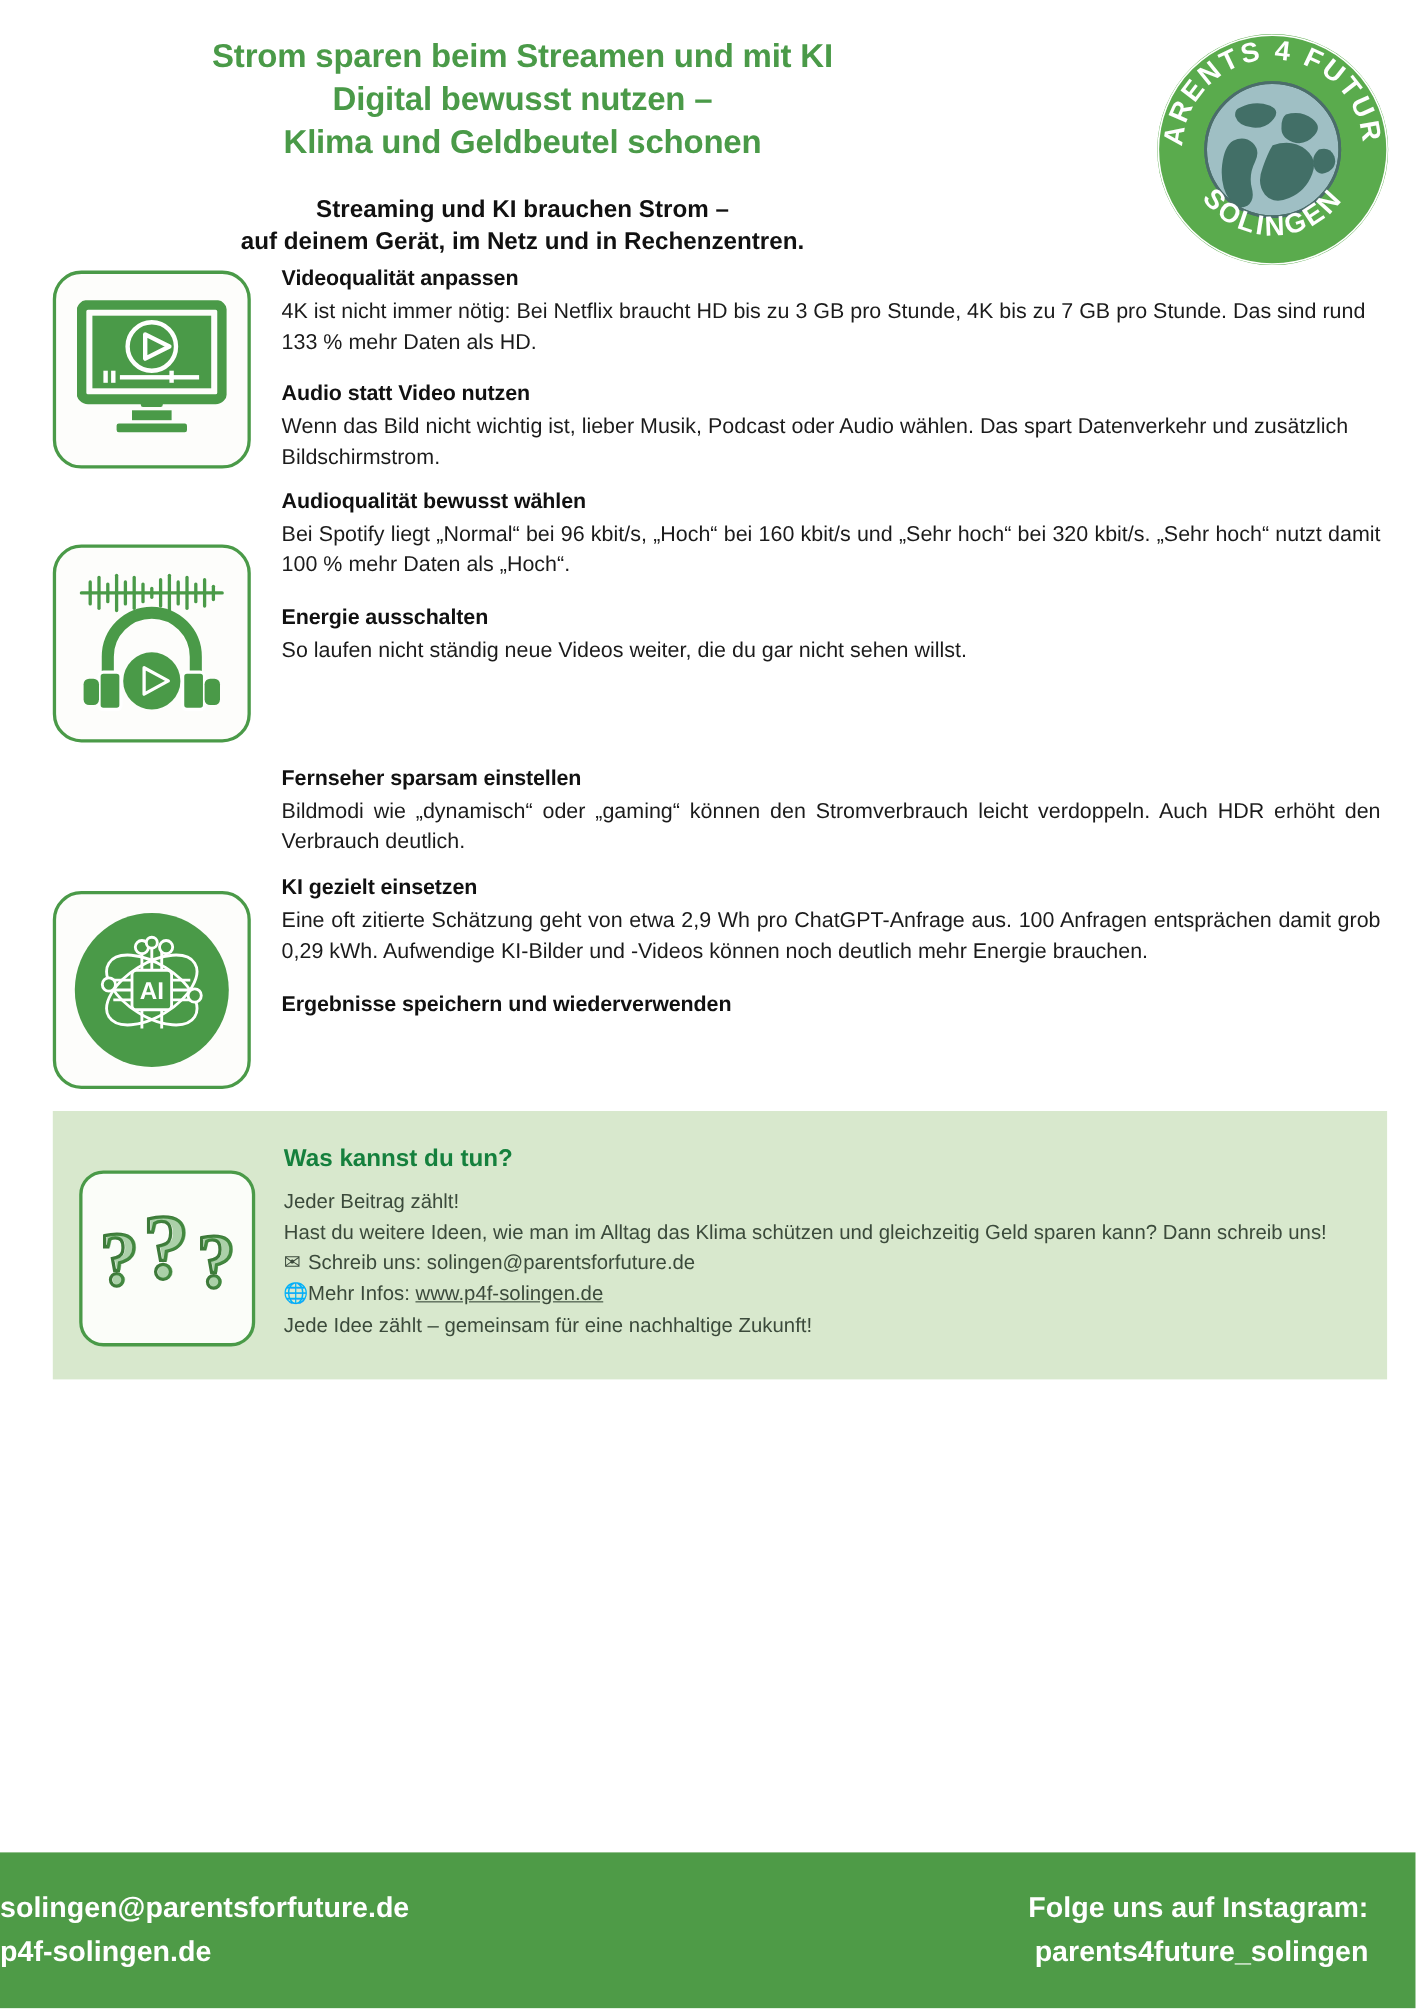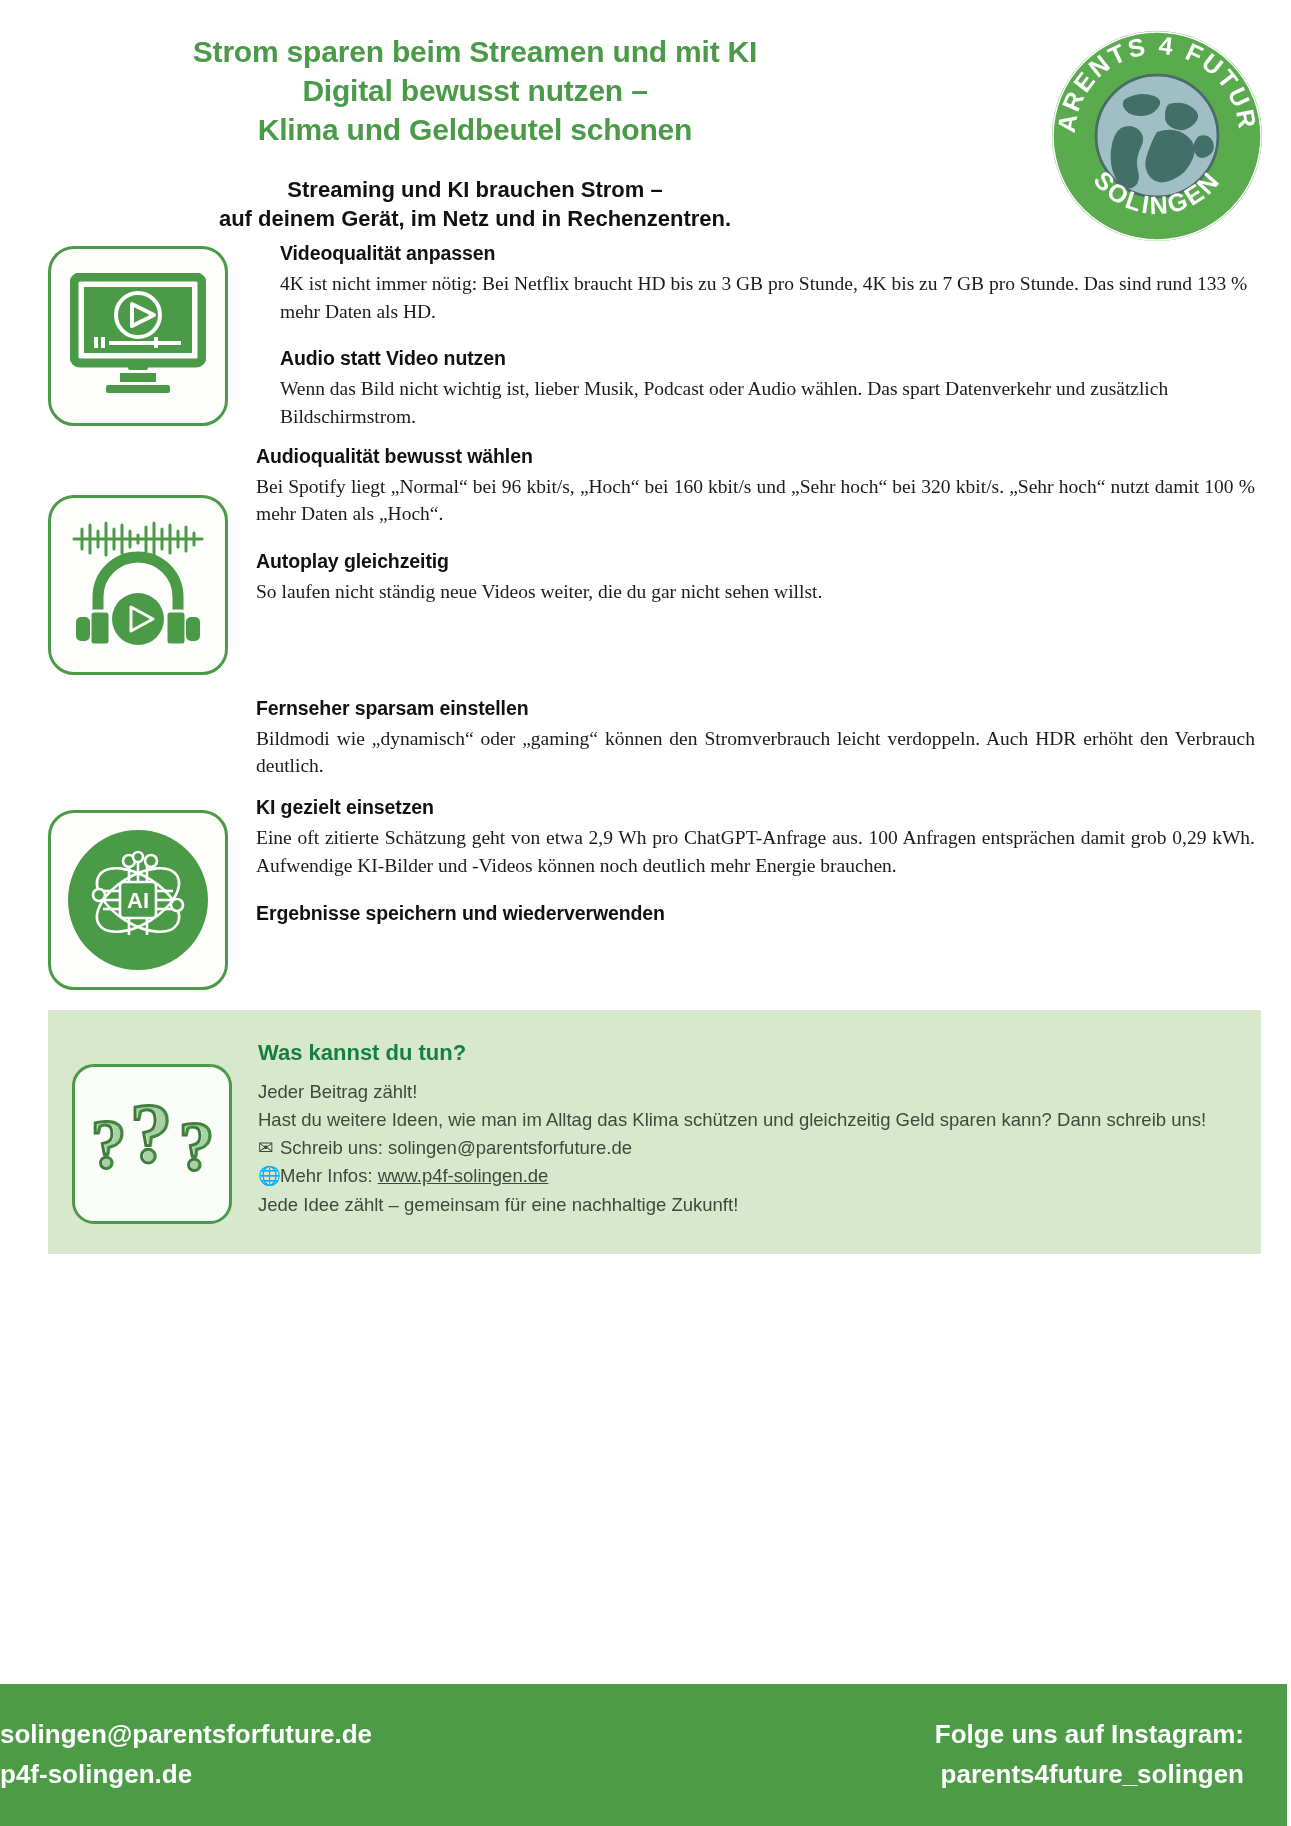--- a/index.html
+++ b/index.html
@@ -93,21 +93,20 @@
     font-weight: bold;
     font-size: 19.5px;
     color: #111111;
     margin-bottom: 5px;
     letter-spacing: -0.1px;
   }
   .tip-body {
     font-size: 19.5px;
     color: #1b1b1b;
     line-height: 1.42;
-    font-family: Liberation Serif, serif;
   }
   .tip-body.justify { text-align: justify; }
 
   
   .callout {
     position: relative;
     margin: 20px 26px 0 48px;
     background: #d8e8cd;
     padding: 26px 30px 30px 0;
     display: flex;
@@ -202,21 +201,21 @@
         </text>
         <text font-family="'Liberation Sans', sans-serif" font-size="25" font-weight="bold" fill="#ffffff" letter-spacing="2.5">
           <textPath href="#arcBot" startOffset="50%" text-anchor="middle">SOLINGEN</textPath>
         </text>
       </svg>
     </div>
   </div>
 
   <div class="content">
 
-    <div class="row" style="margin-top:-8px;gap:24px;">
+    <div class="row" style="margin-top:-8px;">
       <div class="icon-col">
         <div class="icon-box">
           <span>
             <svg width="136" height="126" viewBox="0 0 136 126" xmlns="http://www.w3.org/2000/svg">
               <rect x="4" y="4" width="128" height="86" rx="6" fill="none" stroke="#4a9a48" stroke-width="9"></rect>
               <rect x="14" y="14" width="108" height="66" fill="#4a9a48"></rect>
               <circle cx="68" cy="42" r="22" fill="none" stroke="#ffffff" stroke-width="4"></circle>
               <path d="M62 31 L84 42 L62 53 Z" fill="none" stroke="#ffffff" stroke-width="4" stroke-linejoin="round"></path>
               <rect x="24" y="64" width="4" height="11" fill="#ffffff"></rect>
               <rect x="31" y="64" width="4" height="11" fill="#ffffff"></rect>
@@ -274,21 +273,21 @@
             </svg>
           </span>
         </div>
       </div>
       <div class="text-col">
         <div class="tip">
           <div class="tip-title">Audioqualität bewusst wählen</div>
           <div class="tip-body justify">Bei Spotify liegt „Normal“ bei 96 kbit/s, „Hoch“ bei 160 kbit/s und „Sehr hoch“ bei 320 kbit/s. „Sehr hoch“ nutzt damit 100 % mehr Daten als „Hoch“.</div>
         </div>
         <div class="tip">
-          <div class="tip-title">Autoplay gleichzeitig</div>
+          <div class="tip-title">Energie ausschalten</div>
           <div class="tip-body">So laufen nicht ständig neue Videos weiter, die du gar nicht sehen willst.</div>
         </div>
       </div>
     </div>
 
     <div class="row" style="margin-top:22px;">
       <div class="icon-col"></div>
       <div class="text-col">
         <div class="tip">
           <div class="tip-title">Fernseher sparsam einstellen</div>

